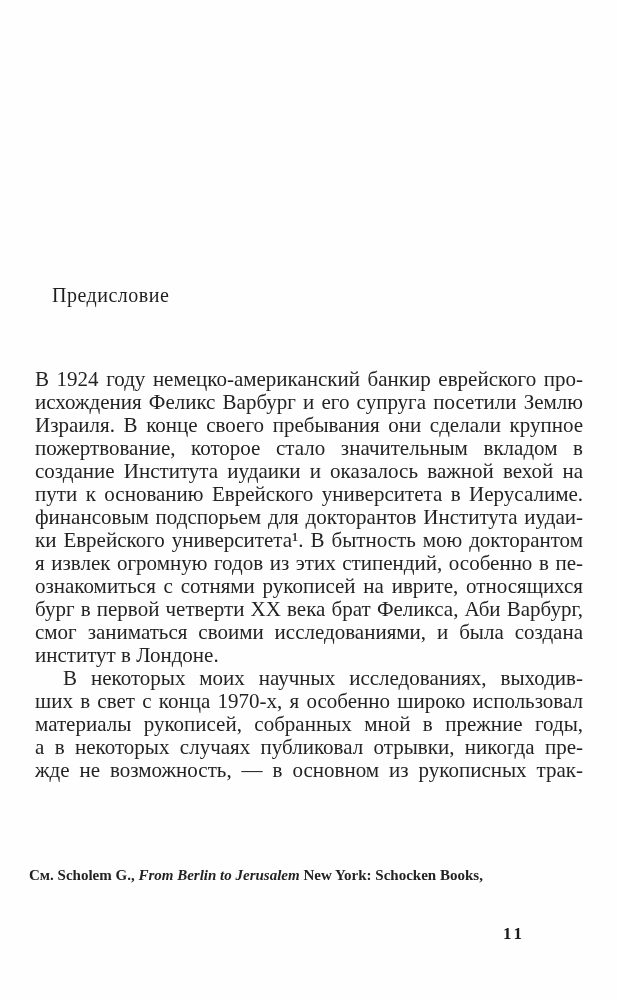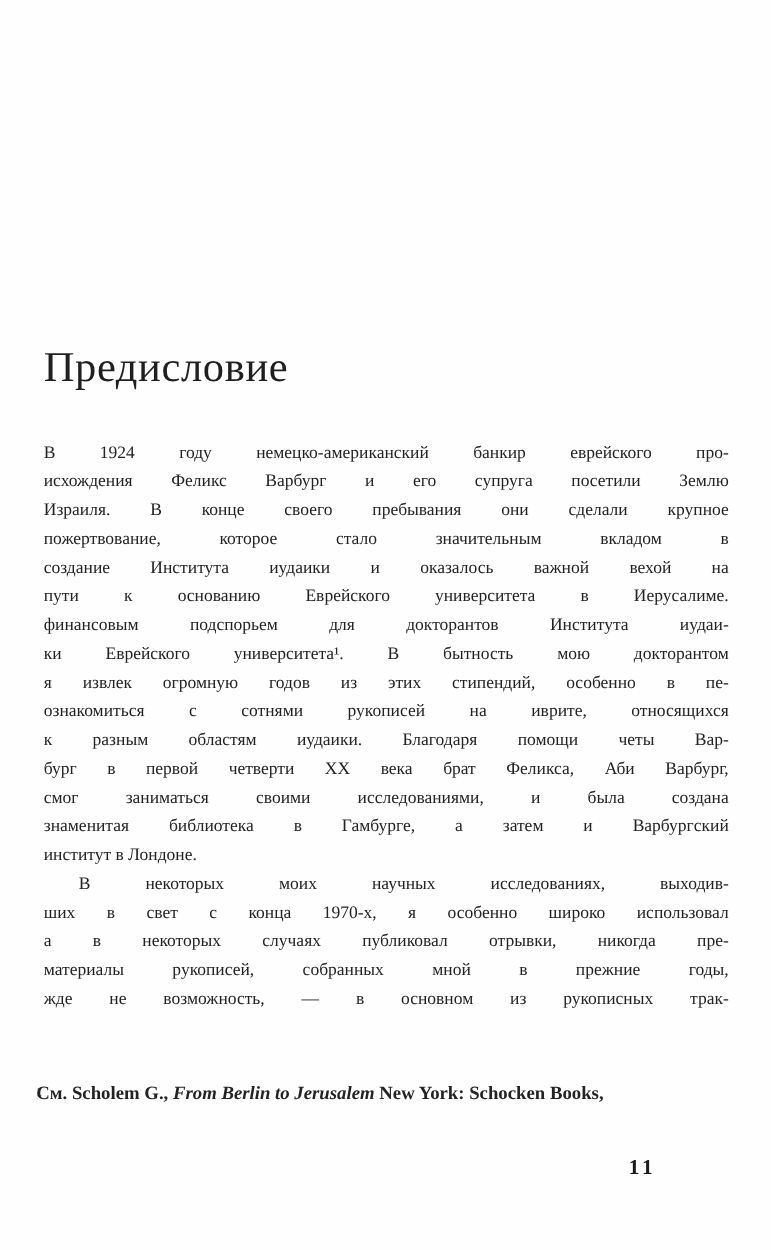--- a/index.html
+++ b/index.html
@@ -8,34 +8,34 @@
     position: relative;
     width: 617px;
     height: 1000px;
     background: #fefefe;
     color: #232323;
     font-family: "Liberation Serif", "DejaVu Serif", serif;
     overflow: hidden;
   }
   .heading {
     position: absolute;
-    left: 35px;
+    left: 52px;
     top: 278px;
-    font-size: 34px;
+    font-size: 20px;
     font-weight: normal;
     line-height: 34px;
     letter-spacing: 0.5px;
     color: #1f1f1f;
   }
   .body-block {
     position: absolute;
     left: 35px;
-    top: 351px;
+    top: 368px;
     width: 548px;
-    font-size: 14px;
+    font-size: 21px;
     line-height: 23px;
   }
   .body-block .line {
     height: 23px;
     text-align: justify;
     text-align-last: justify;
     white-space: normal;
     overflow: hidden;
   }
   .body-block .line.last {
@@ -85,31 +85,29 @@
         <div class="line">В 1924 году немецко-американский банкир еврейского про-</div>
         <div class="line">исхождения Феликс Варбург и его супруга посетили Землю</div>
         <div class="line">Израиля. В конце своего пребывания они сделали крупное</div>
         <div class="line">пожертвование, которое стало значительным вкладом в</div>
         <div class="line">создание Института иудаики и оказалось важной вехой на</div>
         <div class="line">пути к основанию Еврейского университета в Иерусалиме.</div>
         <div class="line">финансовым подспорьем для докторантов Института иудаи-</div>
         <div class="line">ки Еврейского университета¹. В бытность мою докторантом</div>
         <div class="line">я извлек огромную годов из этих стипендий, особенно в пе-</div>
         <div class="line">ознакомиться с сотнями рукописей на иврите, относящихся</div>
-        <div class="line">к разным областям иудаики. Благодаря помощи четы Вар-</div>
         <div class="line">бург в первой четверти ХХ века брат Феликса, Аби Варбург,</div>
         <div class="line">смог заниматься своими исследованиями, и была создана</div>
-        <div class="line">знаменитая библиотека в Гамбурге, а затем и Варбургский</div>
         <div class="line last">институт в Лондоне.</div>
       </div>
     <div>
         <div class="line indent">В некоторых моих научных исследованиях, выходив-</div>
         <div class="line">ших в свет с конца 1970-х, я особенно широко использовал</div>
+        <div class="line">материалы рукописей, собранных мной в прежние годы,</div>
         <div class="line">а в некоторых случаях публиковал отрывки, никогда пре-</div>
-        <div class="line">материалы рукописей, собранных мной в прежние годы,</div>
         <div class="line">жде не возможность, — в основном из рукописных трак-</div>
       </div>
   </div>
 
   <div class="footnote">
     <span class="fn-marker">1</span>
     <div class="fn-text">
       <div>
         <span>См. Scholem G., </span><span class="fn-italic">From Berlin to Jerusalem</span><span> New York: Schocken Books,</span>
       </div>

